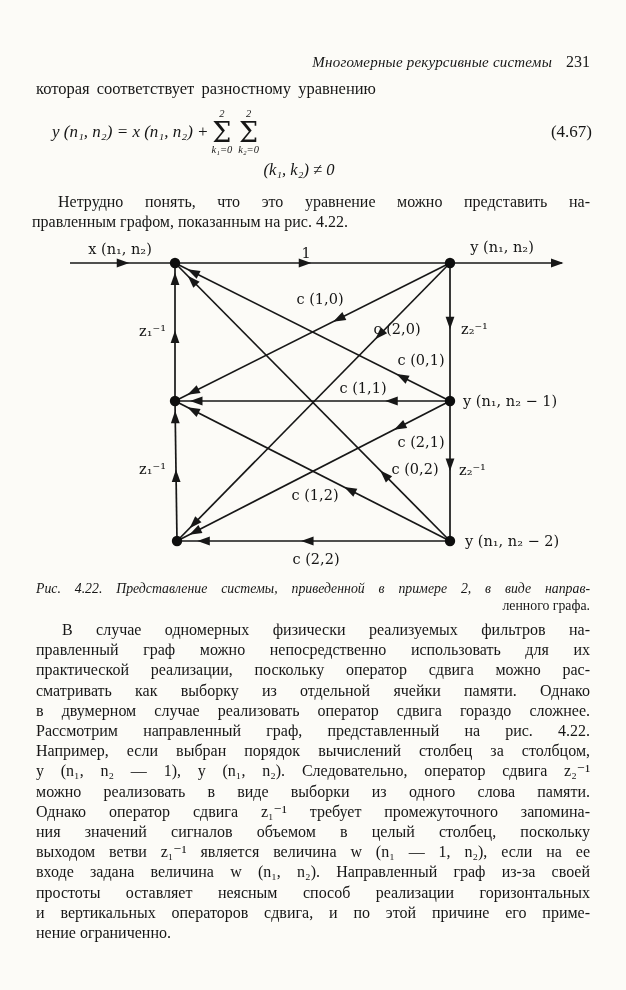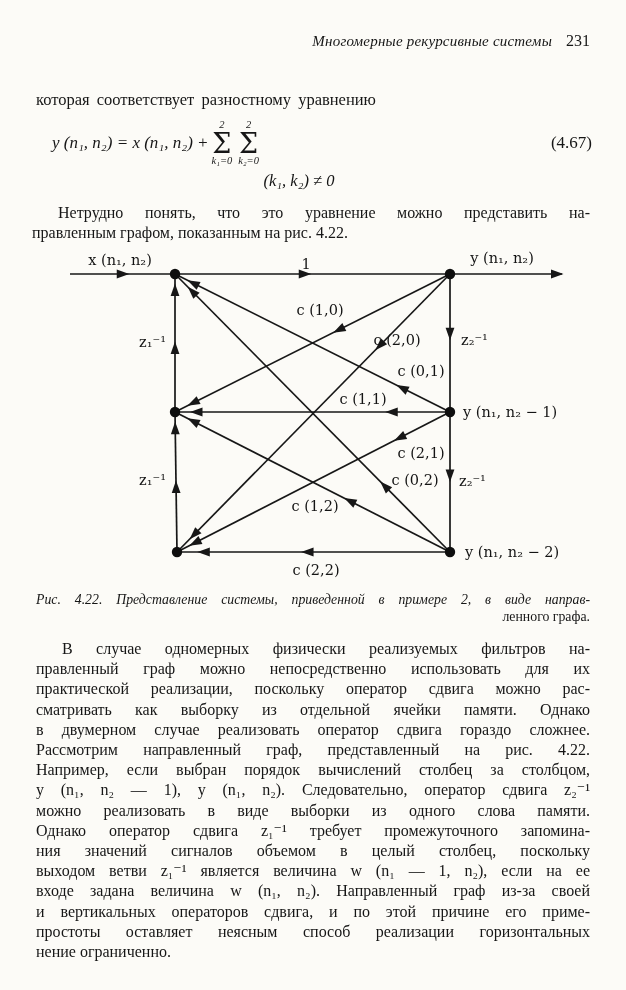--- a/index.html
+++ b/index.html
@@ -9,29 +9,29 @@
     overflow:hidden;
     font-family:"Liberation Serif","DejaVu Serif",serif;
     color:#161616;
     -webkit-font-smoothing:antialiased;
   }
   .page{width:626px;height:990px;position:relative;}
   .tx{padding-left:36px;padding-right:36px;}
 
   
   .header{
-    margin-top:32px;
+    margin-top:53px;
     display:flex;justify-content:flex-end;align-items:baseline;
     font-size:15px;
   }
   .hdr-title{font-style:italic;letter-spacing:.2px;}
   .hdr-page{margin-left:14px;font-size:16px;}
 
   
-  .intro{margin-top:40px;font-size:16.5px;line-height:20px;word-spacing:3px;}
+  .intro{margin-top:8px;font-size:16.5px;line-height:20px;word-spacing:3px;}
 
   
   .equation{
     margin-top:10px;
     display:flex;align-items:center;
     font-size:17px;font-style:italic;
     padding-left:52px;padding-right:34px;
   }
   .eq-lhs,.eq-rhs{white-space:nowrap;}
   .sumblk{
@@ -49,21 +49,21 @@
   
   .para{font-size:16px;}
   .para .line{
     line-height:20.2px;
     text-align:justify;text-align-last:justify;
     white-space:nowrap0;
   }
   .para .line.indent{text-indent:26px;}
   .para .line.ragged{text-align-last:left;}
   .p1{margin-top:12px;padding-left:32px;}
-  .p2{margin-top:14px;}
+  .p2{margin-top:6px;}
 
   
   .figure{margin-top:2px;}
   svg{display:block;}
   .edge{stroke:#171717;stroke-width:1.7;}
   .arrow{fill:#171717;stroke:none;}
   .node{fill:#0e0e0e;}
   .flabel{font-family:"DejaVu Serif","Liberation Serif",serif;font-size:14.5px;fill:#141414;}
   .caption{margin-top:6px;font-size:13.8px;line-height:17px;}
   .caption .cap1{text-align:justify;text-align-last:justify;font-style:italic;}
@@ -181,18 +181,18 @@
       <div class="line">сматривать как выборку из отдельной ячейки памяти. Однако</div>
       <div class="line">в двумерном случае реализовать оператор сдвига гораздо сложнее.</div>
       <div class="line">Рассмотрим направленный граф, представленный на рис. 4.22.</div>
       <div class="line">Например, если выбран порядок вычислений столбец за столбцом,</div>
       <div class="line">y (n₁, n₂ — 1), y (n₁, n₂). Следовательно, оператор сдвига z₂⁻¹</div>
       <div class="line">можно реализовать в виде выборки из одного слова памяти.</div>
       <div class="line">Однако оператор сдвига z₁⁻¹ требует промежуточного запомина-</div>
       <div class="line">ния значений сигналов объемом в целый столбец, поскольку</div>
       <div class="line">выходом ветви z₁⁻¹ является величина w (n₁ — 1, n₂), если на ее</div>
       <div class="line">входе задана величина w (n₁, n₂). Направленный граф из-за своей</div>
+      <div class="line">простоты оставляет неясным способ реализации горизонтальных</div>
       <div class="line">и вертикальных операторов сдвига, и по этой причине его приме-</div>
-      <div class="line">простоты оставляет неясным способ реализации горизонтальных</div>
       <div class="line ragged">нение ограниченно.</div>
     </div>
 
 </div>
 
 </body></html>

